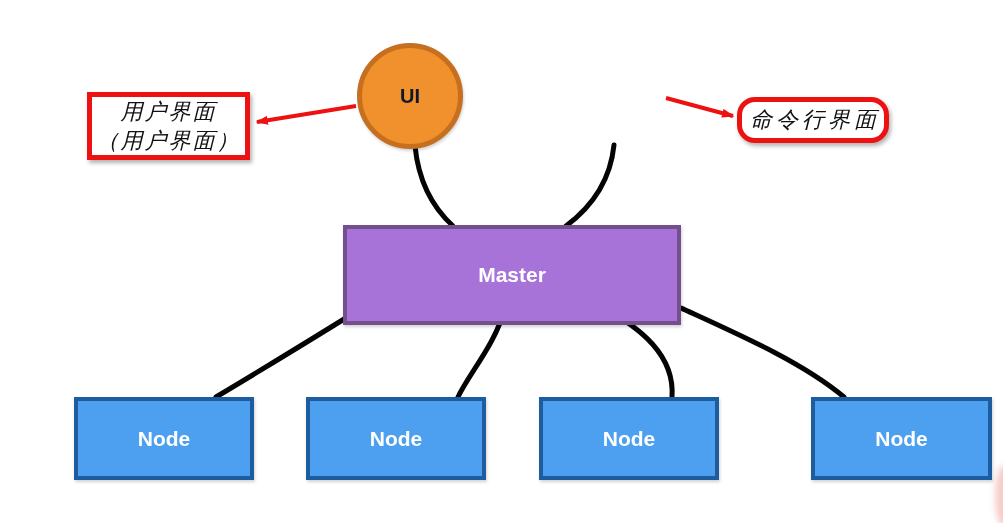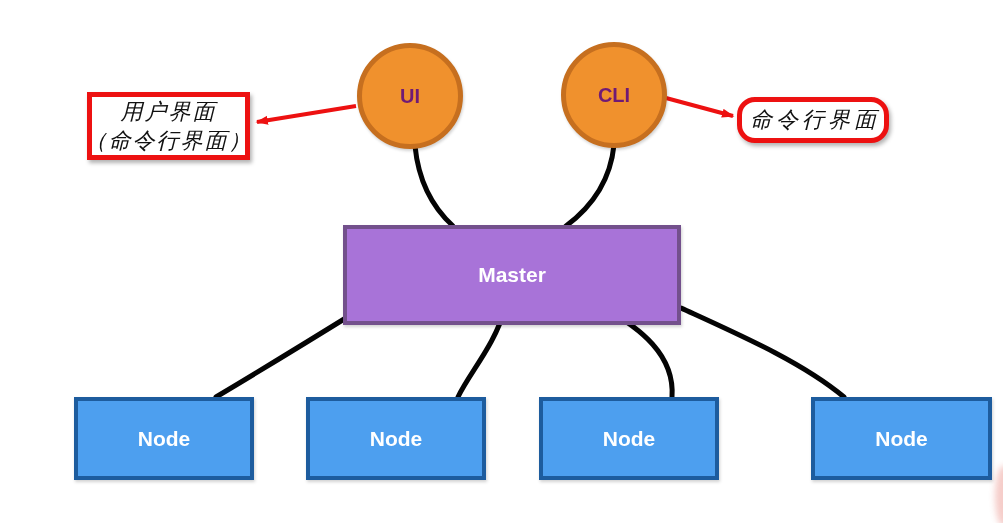--- a/index.html
+++ b/index.html
@@ -40,21 +40,21 @@
     position: absolute;
     width: 106px;
     height: 106px;
     border-radius: 50%;
     background: var(--circle-fill, #f0912d);
     border: 5px solid var(--circle-border, #c66f1f);
     box-sizing: border-box;
     display: flex;
     align-items: center;
     justify-content: center;
-    color: #701a75;
+    color: #0f172a;
     font-weight: bold;
     font-size: 20px;
     box-shadow: 1px 2px 3px rgba(0,0,0,0.18);
   }
   .ui-circle  { left: 357px; top: 43px; }
   .cli-circle { left: 561px; top: 42px; }
   .rect-node {
     position: absolute;
     box-sizing: border-box;
     display: flex;
@@ -138,31 +138,28 @@
     <path class="connector" d="M505,308 C495,345 470,372 458,397"></path>
     <path class="connector" d="M604,308 C640,328 675,355 672,397"></path>
     <path class="connector" d="M681,308 C740,335 802,362 844,397"></path>
 
     <path class="callout-arrow" d="M356,106 L257,122" marker-end="url(#red-arrowhead)"></path>
     <path class="callout-arrow" d="M666,98 L733,116" marker-end="url(#red-arrowhead)"></path>
   </svg>
 
   <div class="callout-box left-callout">
     <span class="callout-line">用户界面</span>
-    <span class="callout-line">（命令行界面）</span>
+    <span class="callout-line">（用户界面）</span>
   </div>
   <div class="callout-box right-callout">
     <span class="callout-line">命令行界面</span>
   </div>
 
   <div class="circle-node ui-circle">
     <span>UI</span>
-  </div>
-  <div class="circle-node cli-circle">
-    <span>CLI</span>
   </div>
 
   <div class="rect-node master-box">
     <span>Master</span>
   </div>
 
   <div class="rect-node node-box node-1">
     <span>Node</span>
   </div>
   <div class="rect-node node-box node-2">

